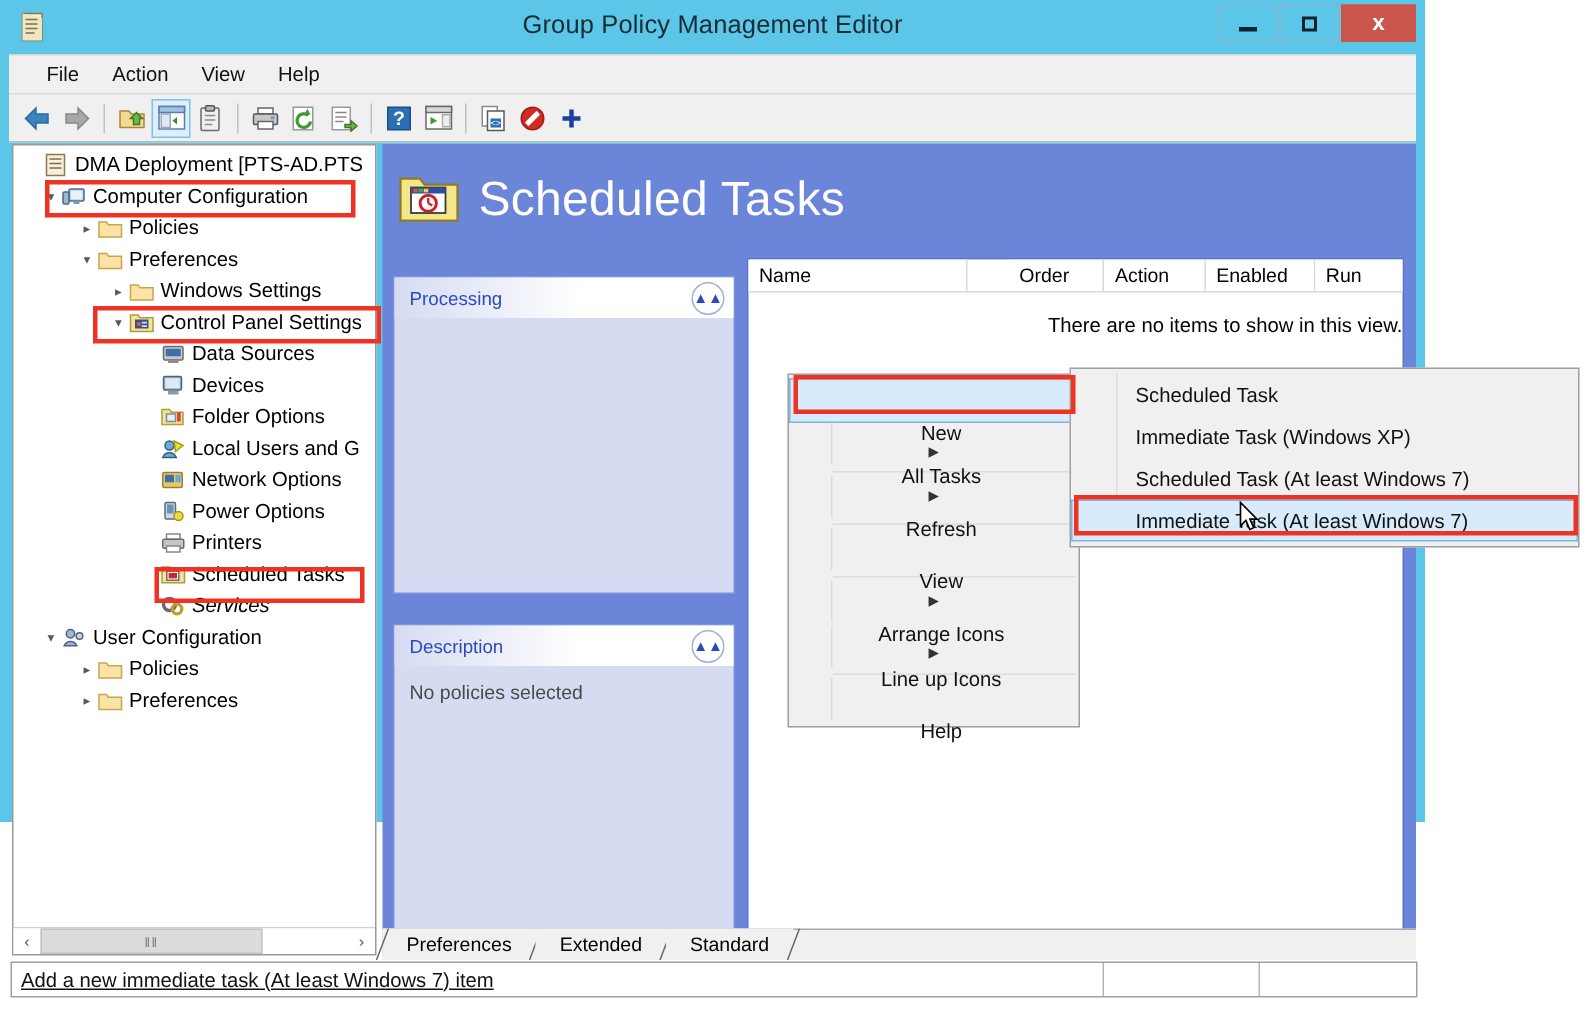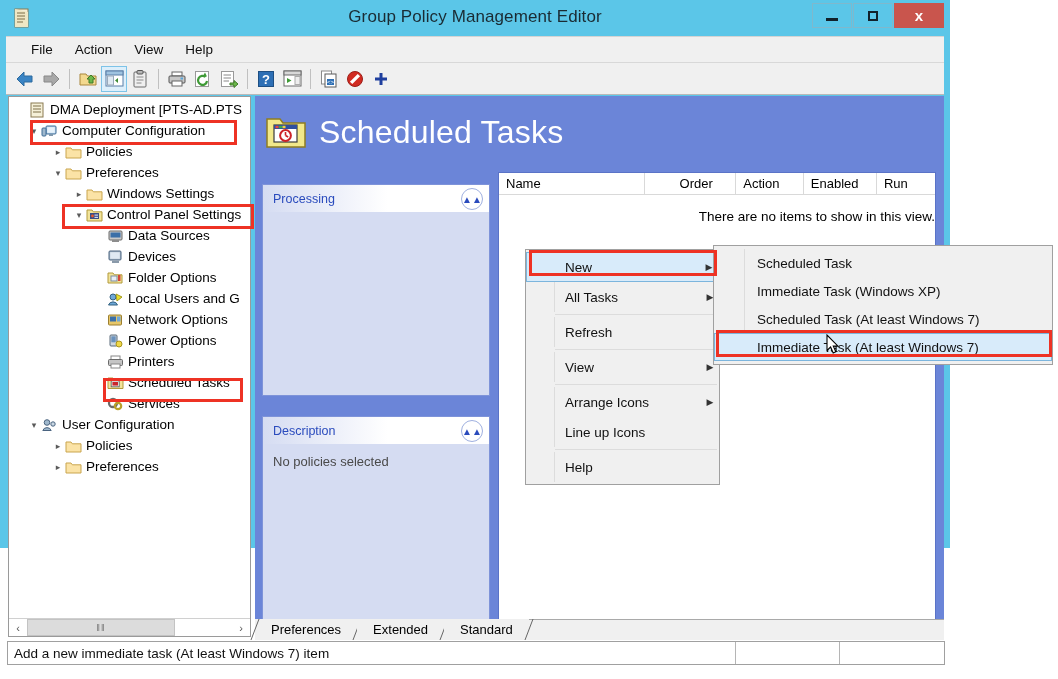--- a/index.html
+++ b/index.html
@@ -337,20 +337,21 @@
   }
   .ctx-item {
     height: 30px;
     display: flex;
     align-items: center;
     position: relative;
     font-size: 13.5px;
     color: #111;
     cursor: default;
     box-sizing: border-box;
+    flex-direction: column;
   }
   .ctx-gutter {
     width: 28px;
     flex: 0 0 28px;
     align-self: stretch;
     border-right: 1px solid #dcdcdc;
   }
   .ctx-label { padding-left: 10px; flex: 1; }
   .ctx-arrow {
     width: 18px;
@@ -472,20 +473,21 @@
   }
   #status-main {
     flex: 1;
     display: flex;
     align-items: center;
     padding-left: 6px;
     font-size: 13.5px;
     color: #111;
     border-right: 1px solid #b5b5b5;
     box-sizing: border-box;
+    text-decoration: underline;
   }
   .status-cell {
     width: 104px;
     border-right: 1px solid #b5b5b5;
     box-sizing: border-box;
   }
   .status-cell:last-child { border-right: none; }
 </style>
 </head>
 <body>
@@ -752,21 +754,21 @@
       <div class="tnode" style="padding-left:84px;">
         <span class="tglyph"></span>
         <svg class="ticon" viewBox="0 0 17 16">
           <path d="M1 3 h5 l1.3 1.6 H16 V13.5 H1 Z" fill="#f2e49a" stroke="#b29a3c"></path>
           <rect x="4.2" y="5.8" width="8" height="6" fill="#fff" stroke="#6a6a6a"></rect>
           <rect x="5.4" y="7" width="5.6" height="3.6" fill="#c8262c"></rect>
         </svg>
         <span class="tlabel">Scheduled Tasks</span>
       </div>
 
-      <div class="tnode" style="padding-left:84px;">
+      <div class="tnode" style="padding-left:84px;font-style:italic;">
         <span class="tglyph"></span>
         <svg class="ticon" viewBox="0 0 17 16">
           <circle cx="6" cy="7" r="4" fill="none" stroke="#6a6a6a" stroke-width="2.3"></circle>
           <circle cx="11" cy="10" r="3.2" fill="none" stroke="#b8a02a" stroke-width="2.2"></circle>
         </svg>
         <span class="tlabel">Services</span>
       </div>
 
       <div class="tnode" style="padding-left:18px;">
         <span class="tglyph">▾</span>

